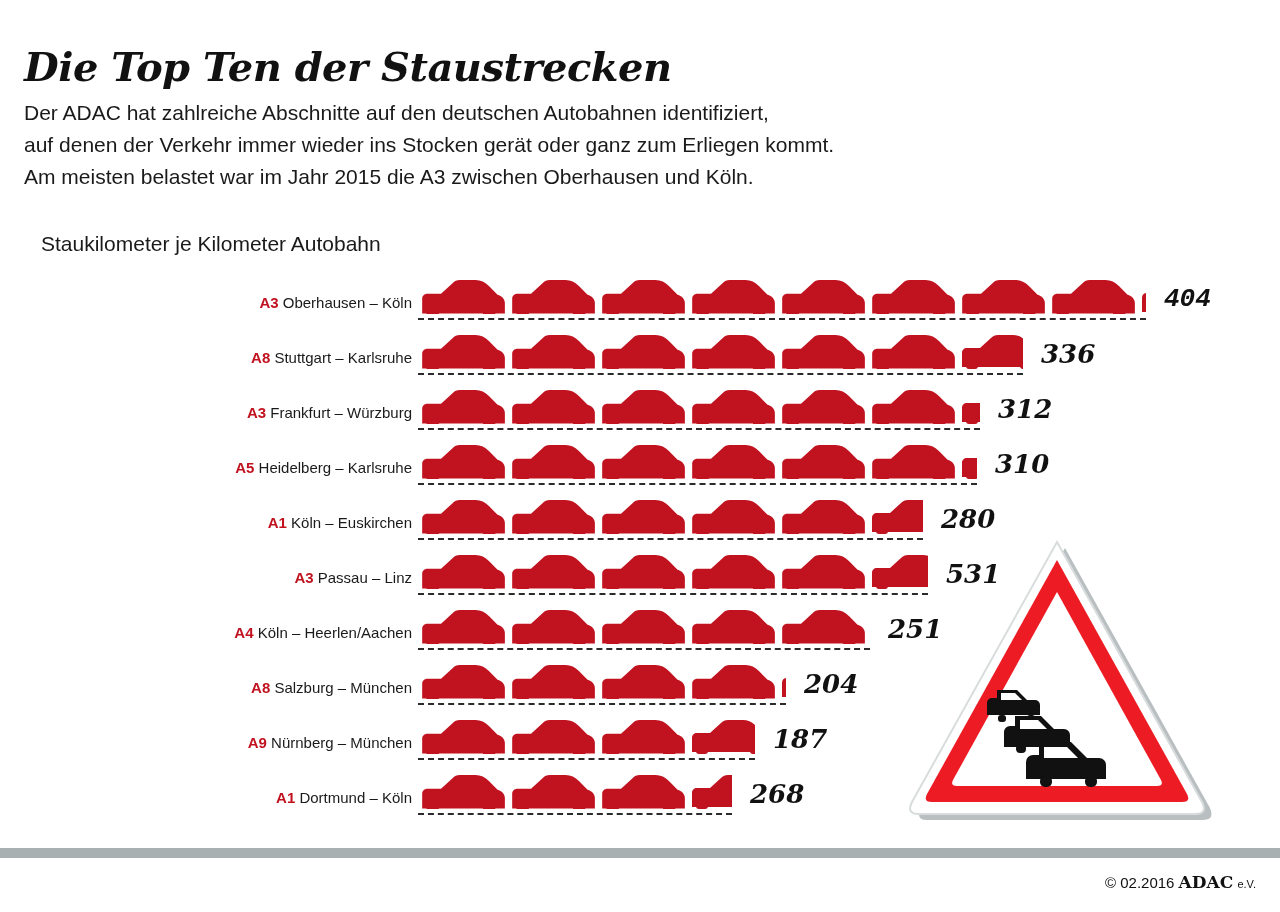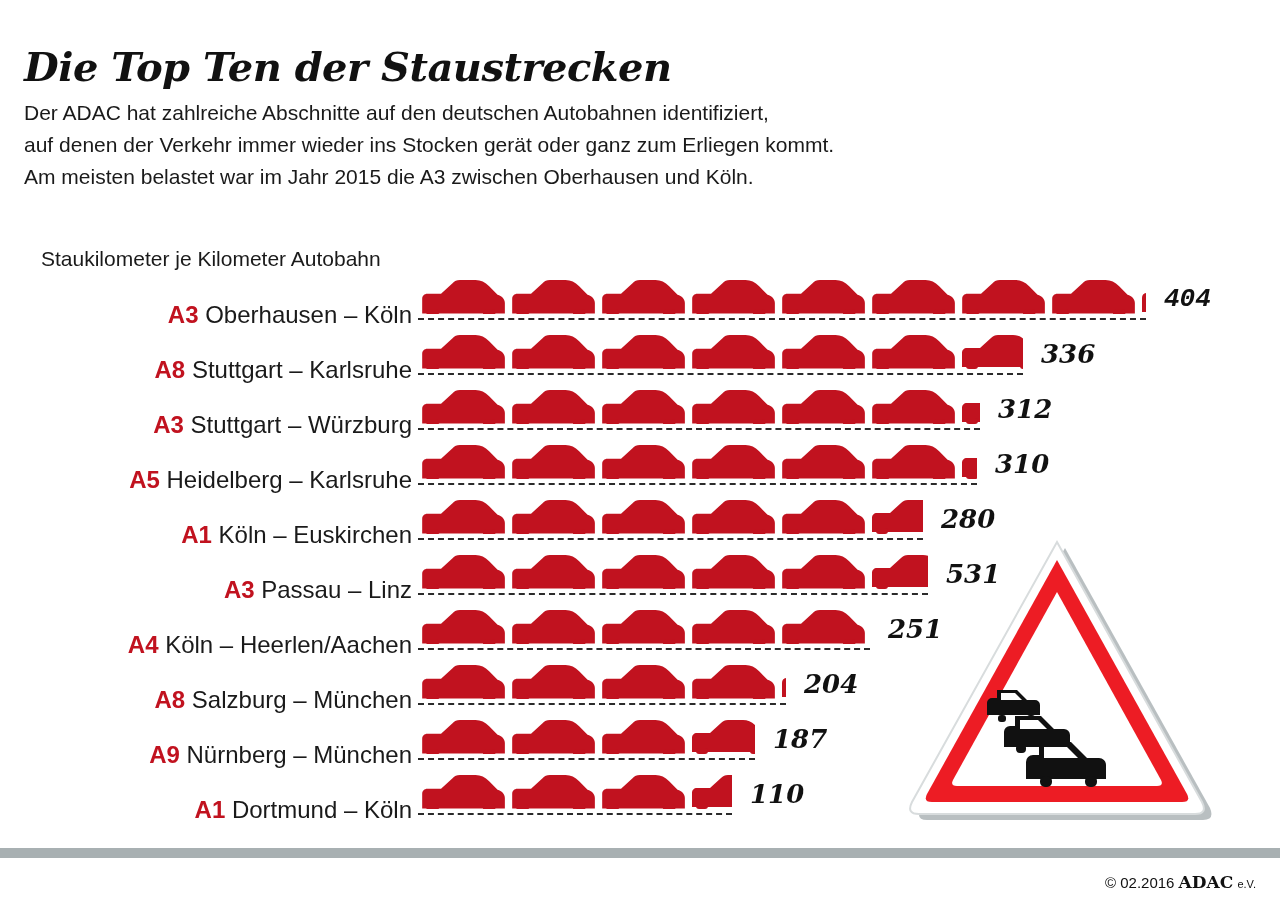--- a/index.html
+++ b/index.html
@@ -47,44 +47,43 @@
     color: #1a1a1a;
   }
   .intro div { white-space: nowrap; }
 
   .subhead {
     position: absolute;
     left: 41px;
     top: 232px;
     font-size: 21px;
     color: #1a1a1a;
-    margin-top: 15px;
   }
 
   
   .chart {
     position: absolute;
     left: 0;
     top: 278px;
     width: 1280px;
   }
 
   .row {
     position: relative;
     height: 55px;
   }
 
   .row-label {
     position: absolute;
     right: 868px;           
-    top: 16px;
+    top: 4px;
     height: 42px;
     line-height: 42px;
     white-space: nowrap;
-    font-size: 24px;
+    font-size: 15px;
     color: #1a1a1a;
   }
   .row-label .road {
     color: #c1121f;
     font-weight: bold;
   }
 
   .bar-area {
     position: absolute;
     left: 418px;
@@ -244,21 +243,21 @@
             </svg><svg width="65" height="36" viewBox="0 0 86 36" preserveAspectRatio="xMinYMin slice">
               <path d="M4 34 V20 C4 17 6 15 9 15 L22 15 L33 5 C35 3 37 2 40 2 L55 2 C60 2 64 4 68 8 L76 16 C80 17 83 20 83 24 L83 34 Z" fill="#c1121f"></path>
               <rect x="8" y="30" width="12" height="6" rx="3" fill="#c1121f"></rect>
               <rect x="62" y="30" width="12" height="6" rx="3" fill="#c1121f"></rect>
             </svg></div>
         </div>
         <div class="dashline" style="width: 605px;"></div>
         <div class="value" style="left: 1041px;">336</div>
       </div>
       <div class="row">
-        <div class="row-label"><span class="road">A3</span> <span>Stuttgart – Würzburg</span></div>
+        <div class="row-label"><span class="road">A3</span> <span>Frankfurt – Würzburg</span></div>
         <div class="bar-area" style="width: 562px;">
           <div class="cars"><svg width="90" height="36" viewBox="0 0 86 36" preserveAspectRatio="xMinYMin slice">
               <path d="M4 34 V20 C4 17 6 15 9 15 L22 15 L33 5 C35 3 37 2 40 2 L55 2 C60 2 64 4 68 8 L76 16 C80 17 83 20 83 24 L83 34 Z" fill="#c1121f"></path>
               <rect x="8" y="30" width="12" height="6" rx="3" fill="#c1121f"></rect>
               <rect x="62" y="30" width="12" height="6" rx="3" fill="#c1121f"></rect>
             </svg><svg width="90" height="36" viewBox="0 0 86 36" preserveAspectRatio="xMinYMin slice">
               <path d="M4 34 V20 C4 17 6 15 9 15 L22 15 L33 5 C35 3 37 2 40 2 L55 2 C60 2 64 4 68 8 L76 16 C80 17 83 20 83 24 L83 34 Z" fill="#c1121f"></path>
               <rect x="8" y="30" width="12" height="6" rx="3" fill="#c1121f"></rect>
               <rect x="62" y="30" width="12" height="6" rx="3" fill="#c1121f"></rect>
             </svg><svg width="90" height="36" viewBox="0 0 86 36" preserveAspectRatio="xMinYMin slice">
@@ -481,21 +480,21 @@
               <path d="M4 34 V20 C4 17 6 15 9 15 L22 15 L33 5 C35 3 37 2 40 2 L55 2 C60 2 64 4 68 8 L76 16 C80 17 83 20 83 24 L83 34 Z" fill="#c1121f"></path>
               <rect x="8" y="30" width="12" height="6" rx="3" fill="#c1121f"></rect>
               <rect x="62" y="30" width="12" height="6" rx="3" fill="#c1121f"></rect>
             </svg><svg width="44" height="36" viewBox="0 0 86 36" preserveAspectRatio="xMinYMin slice">
               <path d="M4 34 V20 C4 17 6 15 9 15 L22 15 L33 5 C35 3 37 2 40 2 L55 2 C60 2 64 4 68 8 L76 16 C80 17 83 20 83 24 L83 34 Z" fill="#c1121f"></path>
               <rect x="8" y="30" width="12" height="6" rx="3" fill="#c1121f"></rect>
               <rect x="62" y="30" width="12" height="6" rx="3" fill="#c1121f"></rect>
             </svg></div>
         </div>
         <div class="dashline" style="width: 314px;"></div>
-        <div class="value" style="left: 750px;">110</div>
+        <div class="value" style="left: 750px;">268</div>
       </div>
     </div>
 
   <div class="sign">
     <svg width="310" height="300" viewBox="0 0 310 300" aria-hidden="true">
       <g>
 
         <path d="M160 18 L305 278 Q310 290 298 290 L22 290 Q10 290 16 278 Z" fill="#b9bfc1"></path>
 
         <path d="M152 12 L297 272 Q303 284 290 284 L14 284 Q1 284 7 272 Z" fill="#ffffff" stroke="#d8dcdd" stroke-width="2"></path>

